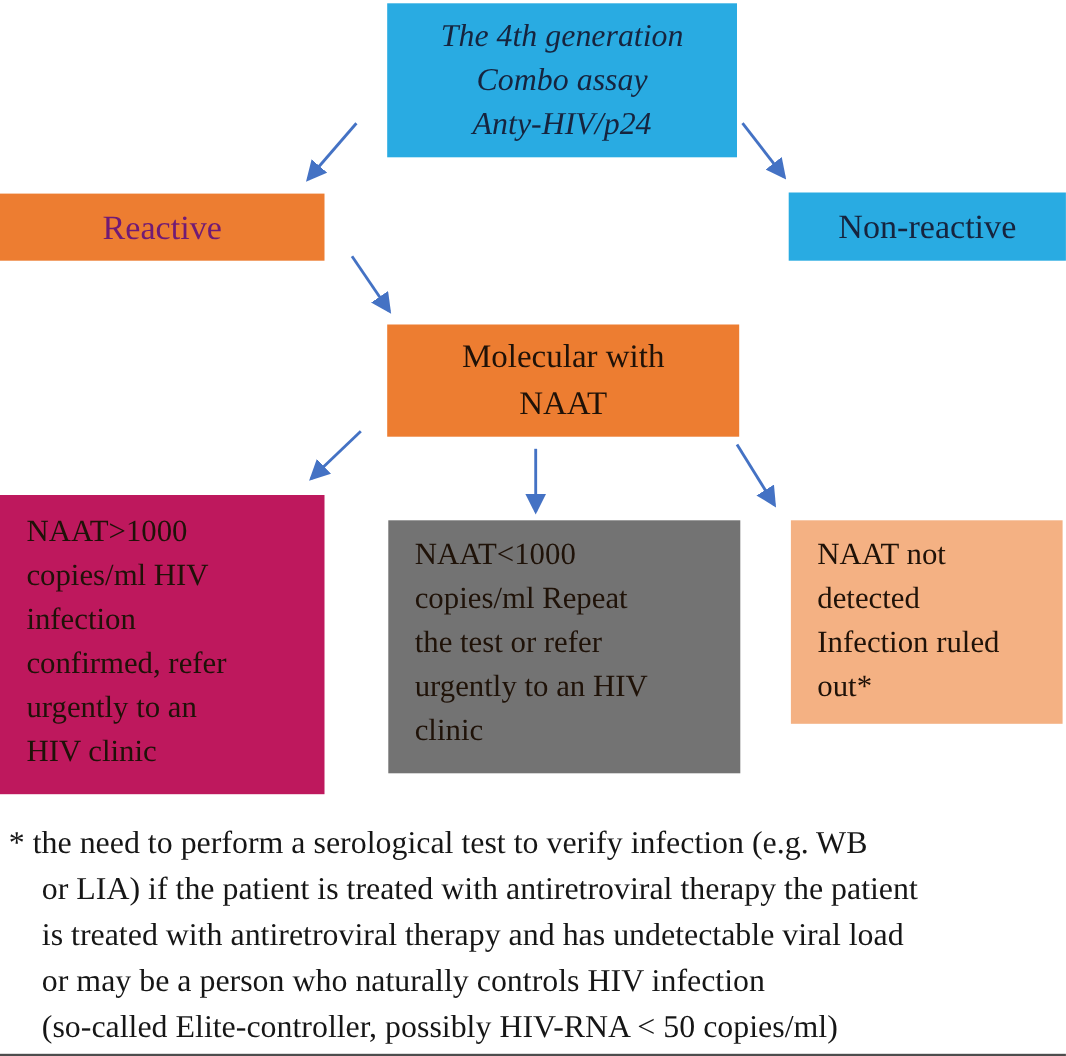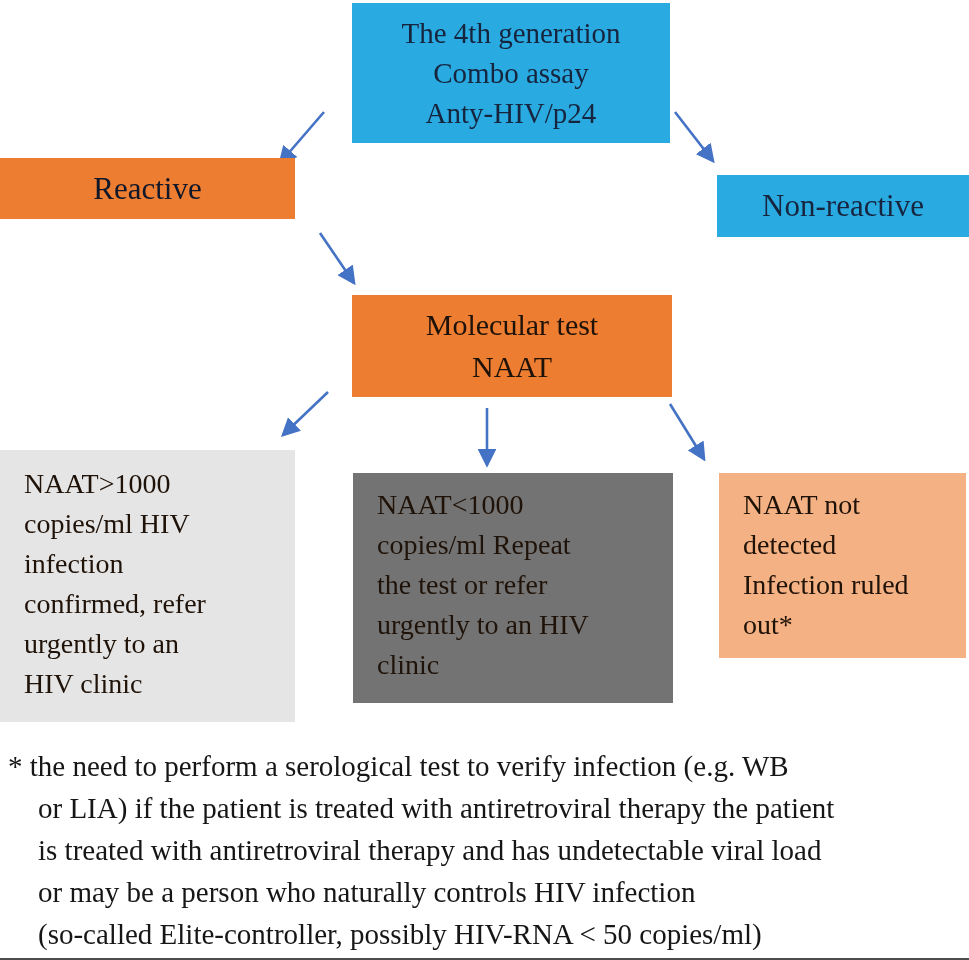--- a/index.html
+++ b/index.html
@@ -28,24 +28,24 @@
   }
   .center-text { text-align: center; }
 
   .top-box {
     left: 352px; top: 3px; width: 318px; height: 140px;
     display: flex; align-items: center; justify-content: center;
     font-size: 29px; line-height: 40px;
     color: #16243e;
   }
   .reactive-box {
-    left: 0px; top: 158px; width: 295px; height: 61px;
+    left: 0px; top: 176px; width: 295px; height: 61px;
     display: flex; align-items: center; justify-content: center;
     font-size: 31px;
-    color: #0f172a;
+    color: #701a75;
   }
   .nonreactive-box {
     left: 717px; top: 175px; width: 252px; height: 62px;
     display: flex; align-items: center; justify-content: center;
     font-size: 31px;
     color: #16243e;
   }
   .naat-box {
     left: 352px; top: 295px; width: 320px; height: 102px;
     display: flex; align-items: center; justify-content: center;
@@ -98,40 +98,40 @@
       </marker>
     </defs>
     <line x1="324" y1="112" x2="280" y2="163" stroke="#4472C4" stroke-width="2.6" marker-end="url(#ah)"></line>
     <line x1="675" y1="112" x2="713" y2="161" stroke="#4472C4" stroke-width="2.6" marker-end="url(#ah)"></line>
     <line x1="320" y1="233" x2="354" y2="283" stroke="#4472C4" stroke-width="2.6" marker-end="url(#ah)"></line>
     <line x1="328" y1="392" x2="283" y2="435" stroke="#4472C4" stroke-width="2.6" marker-end="url(#ah)"></line>
     <line x1="487" y1="408" x2="487" y2="465" stroke="#4472C4" stroke-width="2.6" marker-end="url(#ah)"></line>
     <line x1="670" y1="404" x2="704" y2="459" stroke="#4472C4" stroke-width="2.6" marker-end="url(#ah)"></line>
   </svg>
 
-  <div class="box top-box center-text" style="background-color: rgb(41, 171, 226);">
+  <div class="box top-box center-text" style="background-color: rgb(41, 171, 226); font-style: italic;">
     <div class="boxtext">The 4th generation
 Combo assay
 Anty-HIV/p24</div>
   </div>
 
   <div class="box reactive-box" style="background-color: rgb(237, 125, 49);">
     <div class="boxtext center-text">Reactive</div>
   </div>
 
   <div class="box nonreactive-box" style="background-color: rgb(41, 171, 226);">
     <div class="boxtext center-text">Non-reactive</div>
   </div>
 
   <div class="box naat-box center-text" style="background-color: rgb(237, 125, 49);">
-    <div class="boxtext">Molecular test
+    <div class="boxtext">Molecular with
 NAAT</div>
   </div>
 
-  <div class="box result-box result-high" style="background-color: #e5e5e5;">
+  <div class="box result-box result-high" style="background-color: #be185d;">
     <div class="boxtext">NAAT&gt;1000
 copies/ml HIV
 infection
 confirmed, refer
 urgently to an
 HIV clinic</div>
   </div>
 
   <div class="box result-box result-low" style="background-color: #737373;">
     <div class="boxtext">NAAT&lt;1000

